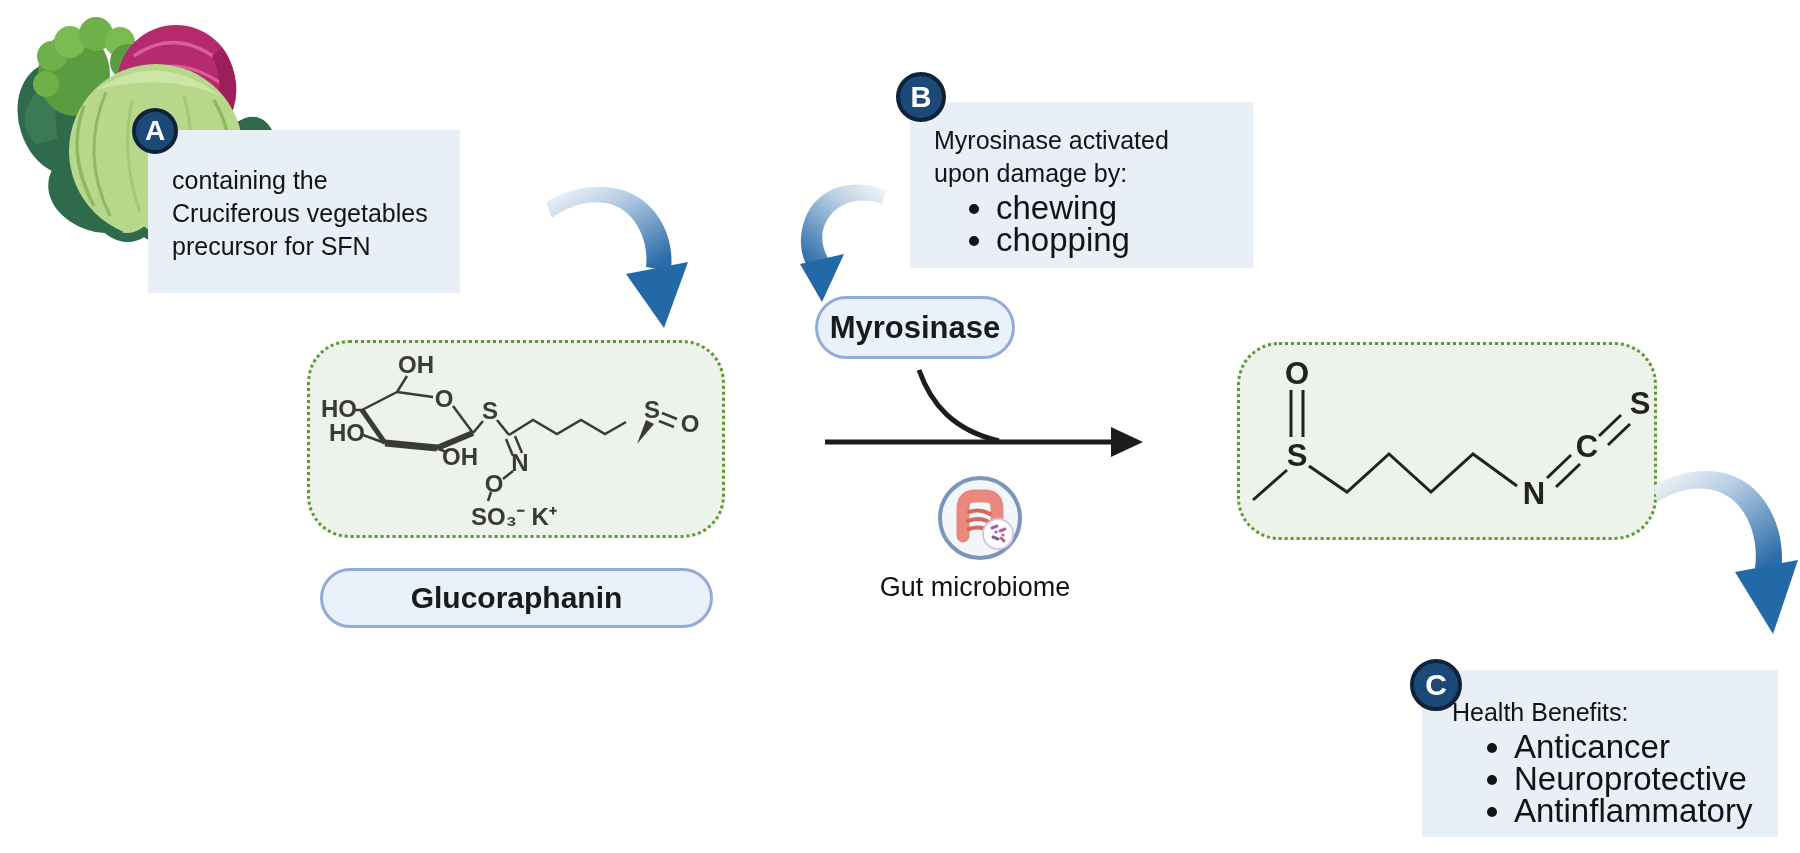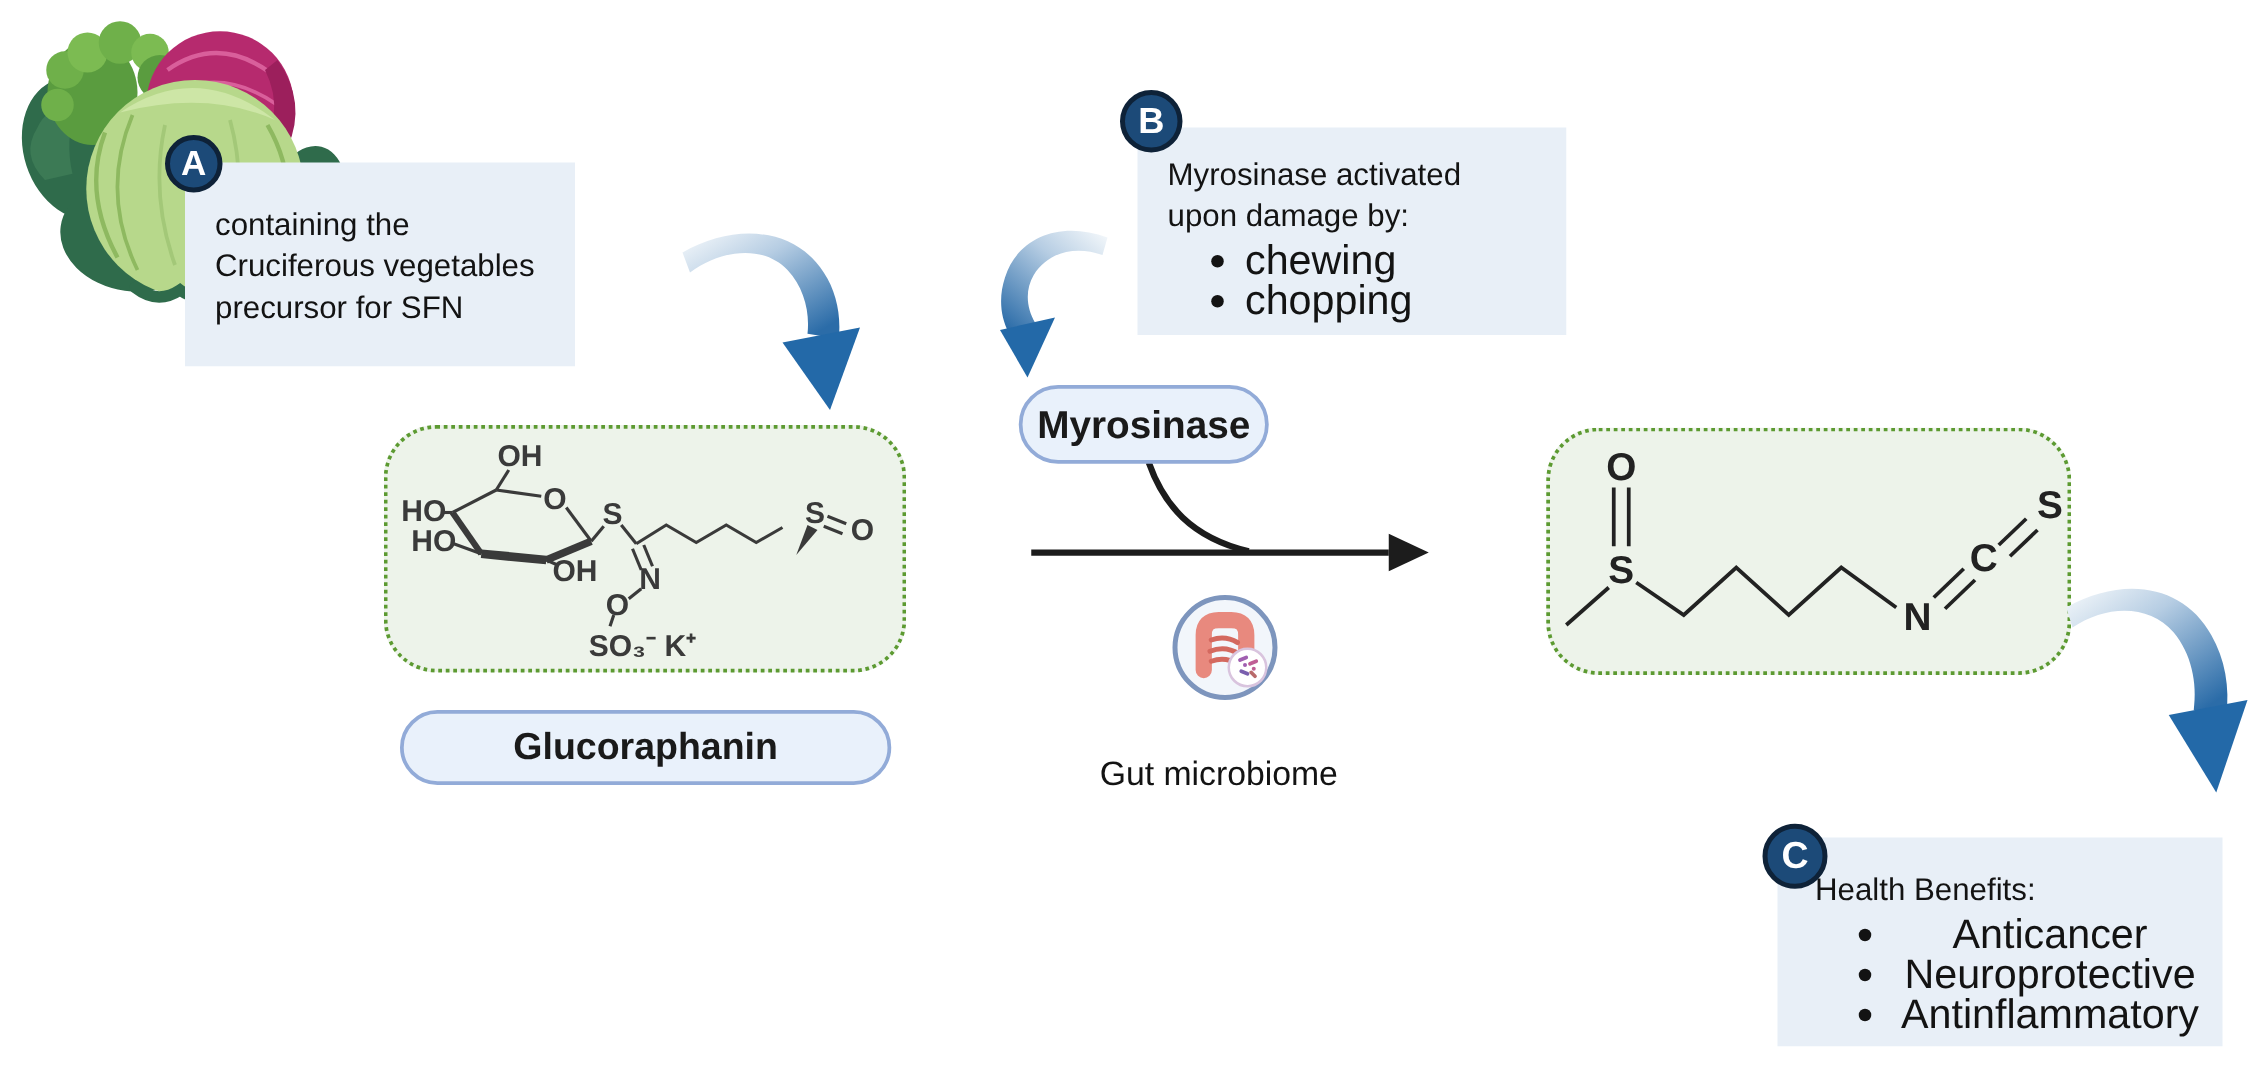--- a/index.html
+++ b/index.html
@@ -120,21 +120,21 @@
       <linearGradient id="gB" x1="100%" y1="0%" x2="10%" y2="100%">
         <stop offset="0%" stop-color="#f7fafc"></stop>
         <stop offset="40%" stop-color="#b6cde3"></stop>
         <stop offset="100%" stop-color="#2b6ca8"></stop>
       </linearGradient>
     </defs>
     <path d="M 94,14 C 56,0 22,14 12,46 C 7,61 8,77 15,90 L 36,82 C 29,70 28,56 35,44 C 46,26 68,20 90,28 Z" fill="url(#gB)"></path>
     <path d="M 8,88 L 52,78 L 30,126 Z" fill="#2369a8"></path>
   </svg>
 
-  <div class="pill" style="left:815px; top:308px; width:200px; height:63px; border-radius:32px; font-size:31px;justify-content:center;">
+  <div class="pill" style="left:815px; top:296px; width:200px; height:63px; border-radius:32px; font-size:31px;justify-content:center;">
     <span>Myrosinase</span>
   </div>
 
   <svg style="left:815px; top:300px;" width="345" height="160" viewBox="0 0 345 160">
     <path d="M 104,70 C 116,104 138,130 184,141" stroke="#1c1c1c" stroke-width="5" fill="none"></path>
     <line x1="10" y1="142" x2="296" y2="142" stroke="#1c1c1c" stroke-width="5"></line>
     <polygon points="296,127 296,157 328,142" fill="#1c1c1c"></polygon>
   </svg>
 
   <svg style="left:936px; top:474px;" width="90" height="90" viewBox="0 0 90 90">
@@ -142,21 +142,21 @@
     <path d="M 27,62 L 27,34 Q 27,22 39,22 L 49,22 Q 61,22 61,34 L 61,58" fill="none" stroke="#e8897e" stroke-width="13" stroke-linecap="round"></path>
     <path d="M 33,38 Q 44,34 54,40 M 32,47 Q 44,42 55,49 M 33,55 Q 44,51 54,57" fill="none" stroke="#d4695f" stroke-width="4" stroke-linecap="round"></path>
     <circle cx="62" cy="60" r="15" fill="#ffffff" stroke="#d9c4de" stroke-width="2"></circle>
     <line x1="56" y1="54" x2="61" y2="52" stroke="#a05fb0" stroke-width="3" stroke-linecap="round"></line>
     <line x1="64" y1="57" x2="69" y2="55" stroke="#c05f95" stroke-width="3" stroke-linecap="round"></line>
     <line x1="57" y1="63" x2="62" y2="65" stroke="#7a5fae" stroke-width="3" stroke-linecap="round"></line>
     <line x1="65" y1="64" x2="68" y2="67" stroke="#b86a6a" stroke-width="3" stroke-linecap="round"></line>
     <circle cx="60" cy="58" r="1.6" fill="#a05fb0"></circle>
     <circle cx="67" cy="61" r="1.6" fill="#c05f95"></circle>
   </svg>
-  <div class="gutlabel" style="left:875px; top:604px; width:200px;text-align:center;">Gut microbiome</div>
+  <div class="gutlabel" style="left:875px; top:572px; width:200px;text-align:center;">Gut microbiome</div>
 
   <div class="molbox" style="left:307px; top:340px; width:418px; height:198px;"></div>
   <svg style="left:307px; top:340px;" width="418" height="198" viewBox="0 0 418 198" fill="none" stroke="#3a3a3a" stroke-width="2.5">
 
     <path d="M 90,52 L 126,57"></path>
     <path d="M 146,66 L 166,93"></path>
     <path d="M 166,93 L 130,108" stroke-width="6"></path>
     <path d="M 130,108 L 78,103" stroke-width="7"></path>
     <path d="M 78,103 L 55,70" stroke-width="5"></path>
     <path d="M 55,70 L 90,52"></path>
@@ -233,21 +233,21 @@
         <stop offset="40%" stop-color="#b6cde3"></stop>
         <stop offset="100%" stop-color="#2b6ca8"></stop>
       </linearGradient>
     </defs>
     <path d="M 8,34 C 54,8 102,16 124,56 C 135,75 139,98 136,121 L 110,116 C 113,94 108,71 94,54 C 74,31 40,32 13,50 Z" fill="url(#gC)"></path>
     <path d="M 90,120 L 153,108 L 128,182 Z" fill="#2369a8"></path>
   </svg>
 
   <div class="note" style="left:1422px; top:670px; width:356px; height:167px; padding:26px 12px 16px 30px; z-index:5;">
     <div class="line">Health Benefits:</div>
-    <ul style="padding-left:62px; margin-top:2px;text-align:center;">
+    <ul style="padding-left:62px; margin-top:2px;">
       <li>Anticancer</li>
       <li>Neuroprotective</li>
       <li>Antinflammatory</li>
     </ul>
   </div>
   <div class="badge" style="left:1410px; top:659px; width:52px; height:52px; font-size:30px;">
     <span>C</span>
   </div>
 
 </div>

